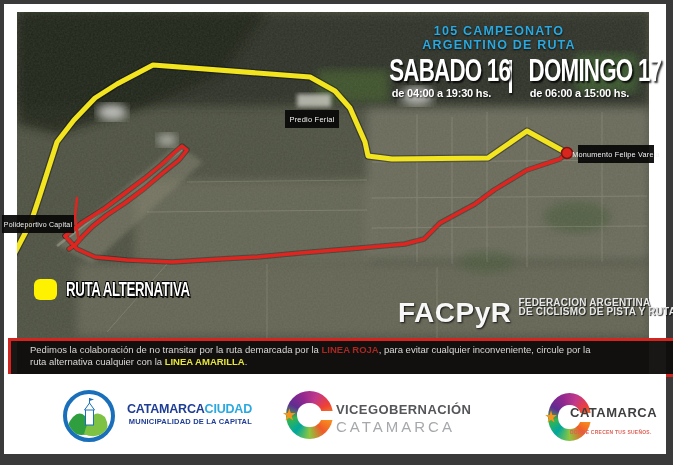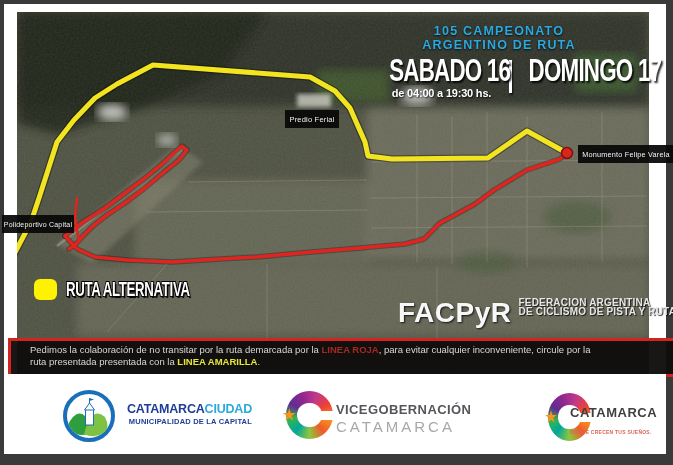--- a/index.html
+++ b/index.html
@@ -22,21 +22,21 @@
   .date-day{display:inline-block;color:#fff;font-weight:900;font-size:28px;line-height:30px;
     letter-spacing:-1px;transform:scale(.8,1.1);transform-origin:center;
     text-shadow:2px 2px 2px rgba(0,0,0,.85);white-space:nowrap;}
   .date-hours{color:#fff;font-weight:700;font-size:11px;letter-spacing:-.2px;margin-top:1px;
     text-shadow:1px 1px 2px rgba(0,0,0,.85);white-space:nowrap;}
   
   .map-label{position:absolute;background:rgba(8,8,8,.94);color:#f2f2f2;
     font-size:7.5px;font-weight:500;display:flex;align-items:center;justify-content:center;
     white-space:nowrap;letter-spacing:.2px;}
   .lbl-predio{left:285px;top:110px;width:54px;height:18px;}
-  .lbl-monumento{left:578px;top:145px;width:96px;height:18px;font-size:7.3px;}
+  .lbl-monumento{left:578px;top:145px;width:76px;height:18px;font-size:7.3px;}
   .lbl-polideportivo{left:2px;top:215px;width:72px;height:18px;font-size:7px;}
   
   .legend{position:absolute;left:34px;top:276px;}
   .legend-row{display:flex;align-items:center;height:26px;}
   .swatch{width:23px;height:21px;border-radius:6px;margin-right:9px;flex:none;}
   .legend-text{display:inline-block;color:#fff;font-weight:900;font-size:19.5px;
     letter-spacing:-.5px;transform:scale(.68,1.04);transform-origin:left center;white-space:nowrap;
     text-shadow:-1px -1px 0 #000,1px -1px 0 #000,-1px 1px 0 #000,2px 2px 1px #000;}
   
   .facpyr{position:absolute;left:398px;top:298px;display:flex;}
@@ -154,20 +154,21 @@
 </div>
 
 <div class="dates">
   <div class="date-col">
     <span class="date-day">SABADO 16</span>
     <div class="date-hours">de 04:00 a 19:30 hs.</div>
   </div>
   <div class="date-divider"></div>
   <div class="date-col">
     <span class="date-day">DOMINGO 17</span>
+    <div class="date-hours">de 06:00 a 15:00 hs.</div>
   </div>
 </div>
 
 <div class="map-label lbl-predio">Predio Ferial</div>
 <div class="map-label lbl-monumento">Monumento Felipe Varela</div>
 <div class="map-label lbl-polideportivo">Polideportivo Capital</div>
 
 <div class="legend">
   <div class="legend-row">
     <span class="swatch" style="background:#fff200"></span>
@@ -178,21 +179,21 @@
 <div class="facpyr">
   <span class="facpyr-acronym">FACPyR</span>
   <span class="facpyr-name">
     <div>FEDERACION ARGENTINA</div>
     <div>DE CICLISMO DE PISTA Y RUTA</div>
   </span>
 </div>
 
 <div class="notice">
   <span>Pedimos la colaboración de no transitar por la ruta demarcada por la </span><span class="hl-red">LINEA ROJA</span><span>, para evitar cualquier inconveniente, circule por la</span><br>
-  <span>ruta presentada presentada con la </span><span class="hl-yellow">LINEA AMARILLA</span><span>.</span>
+  <span>ruta alternativa cualquier con la </span><span class="hl-yellow">LINEA AMARILLA</span><span>.</span>
 </div>
 
 <div class="footer">
 
   <svg class="muni-logo" viewBox="0 0 54 54">
     <defs>
         <clipPath id="clipc">
           <circle cx="27" cy="27" r="22"></circle>
         </clipPath>
       </defs>

